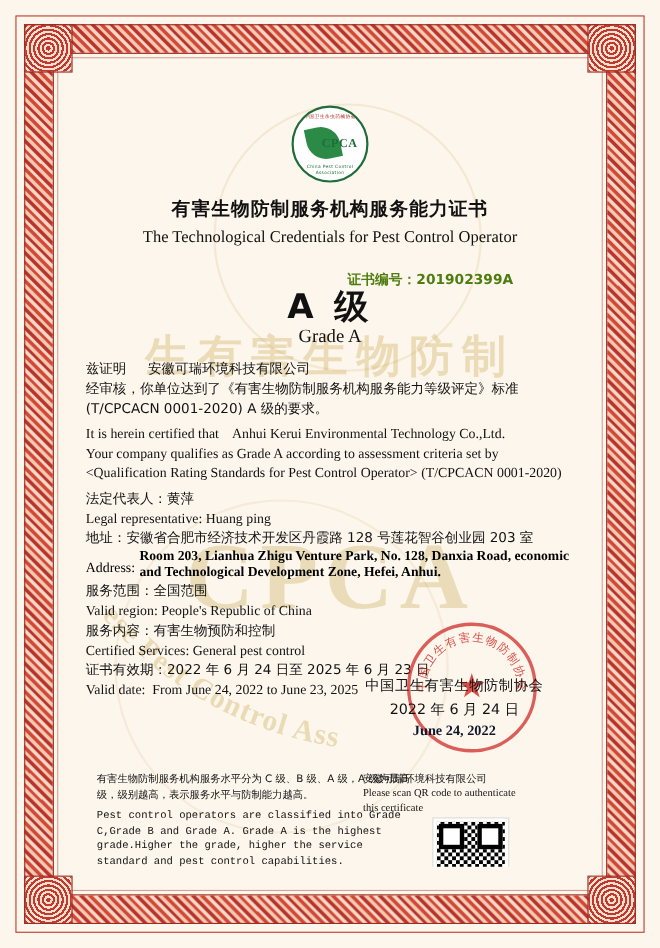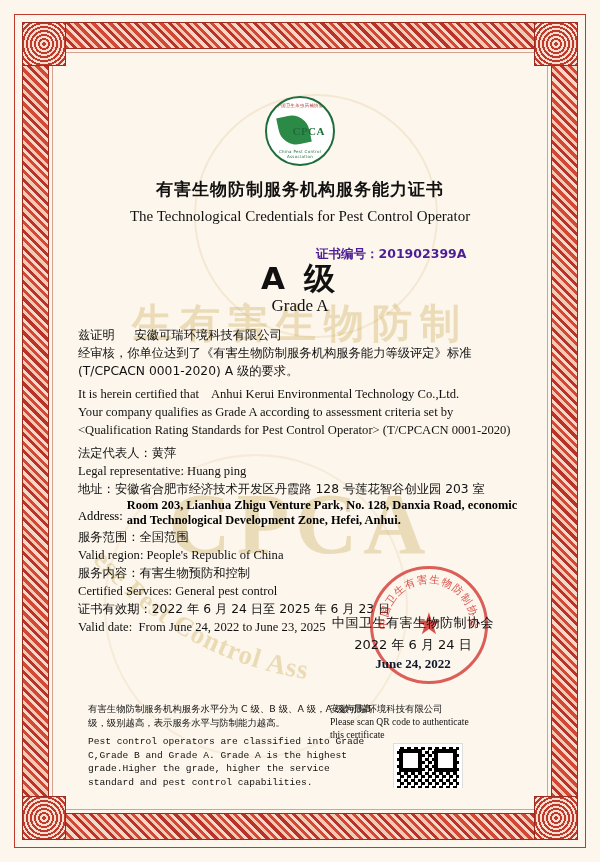--- a/index.html
+++ b/index.html
@@ -221,21 +221,21 @@
     position: absolute;
     right: 0;
     top: 172px;
     text-align: left;
     width: 210px;
   }
   .certno .cn {
     font-family: "DejaVu Sans", sans-serif;
     font-size: 12.5px;
     font-weight: bold;
-    color: #4c1d95;
+    color: #4d7c0f;
   }
   .certno .en {
     font-family: "Liberation Serif", serif;
     font-size: 12.5px;
     color: #111;
     margin-top: 2px;
   }
 
   
   .grade-cn {

